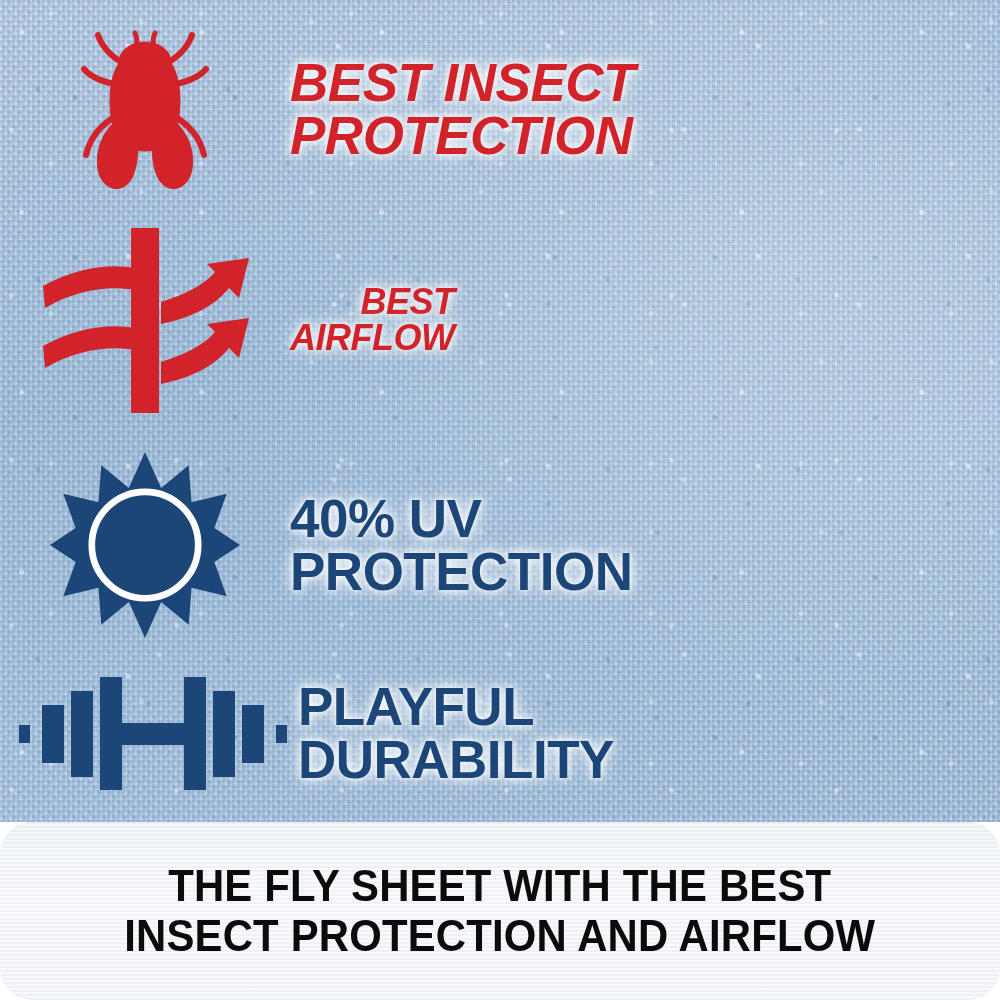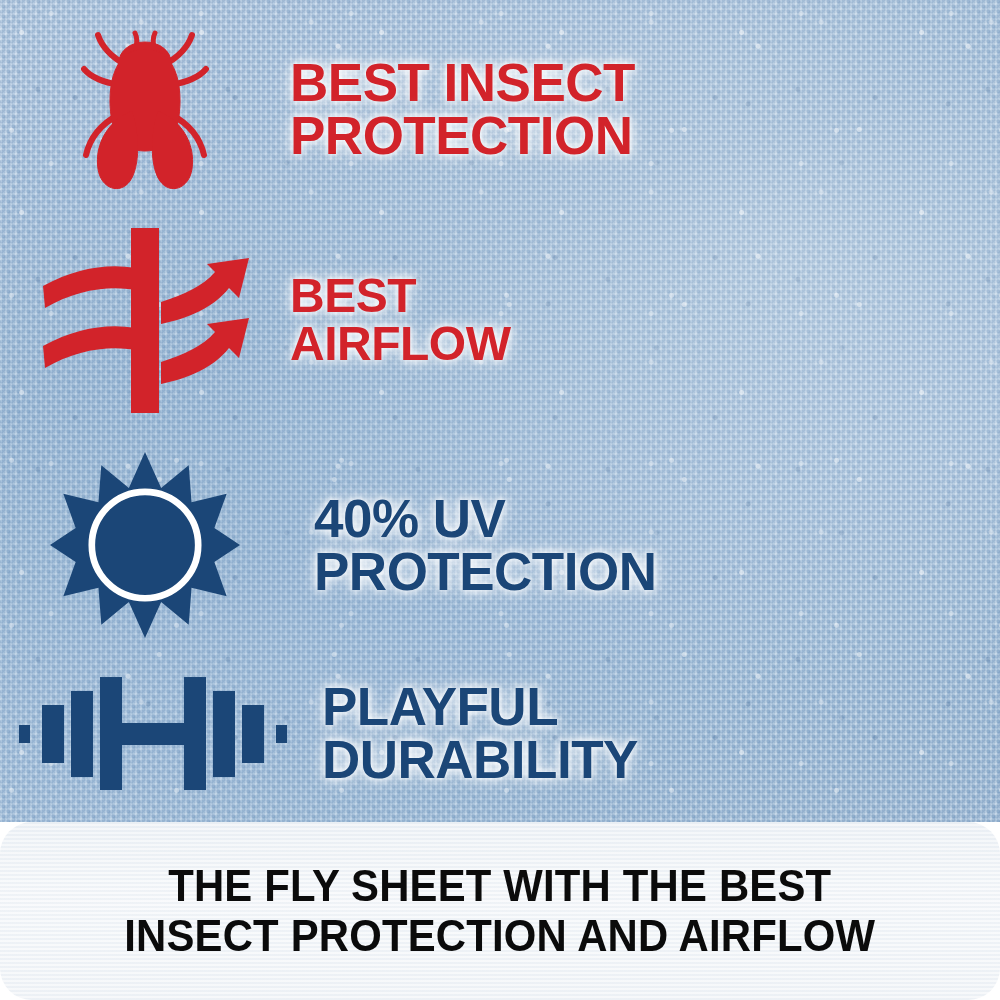--- a/index.html
+++ b/index.html
@@ -70,37 +70,37 @@
   .label{
     font-weight:700;line-height:1.0;letter-spacing:-.5px;
     white-space:pre-line;
   }
   .label.red{
     color:#d2232a;
     text-shadow:
       0 0 6px rgba(255,255,255,.95),
       0 0 12px rgba(255,255,255,.85),
       0 0 20px rgba(255,255,255,.6);
+    font-style: italic;
   }
   .label.navy{
     color:#1b4677;
     text-shadow:
       0 0 6px rgba(255,255,255,.95),
       0 0 12px rgba(255,255,255,.85),
       0 0 20px rgba(255,255,255,.6);
-    padding-left: 24px;
   }
 
   #row-insect {left:0;top:14px;  width:1000px;height:190px;}
   #row-airflow{left:0;top:225px; width:1000px;height:190px;}
   #row-uv     {left:0;top:445px; width:1000px;height:200px;}
   #row-dura   {left:8px;top:645px; width:1000px;height:175px;}
 
   #row-insect  .label{font-size:53px;}
-  #row-airflow .label{font-size:48px;}
+  #row-airflow .label{font-size:36px;text-align:right;}
   #row-uv      .label{font-size:53px;}
   #row-dura    .label{font-size:53px;}
 
   svg{display:block;overflow:visible;}
 </style>
 </head>
 <body>
 
 <div id="infographic">
 

